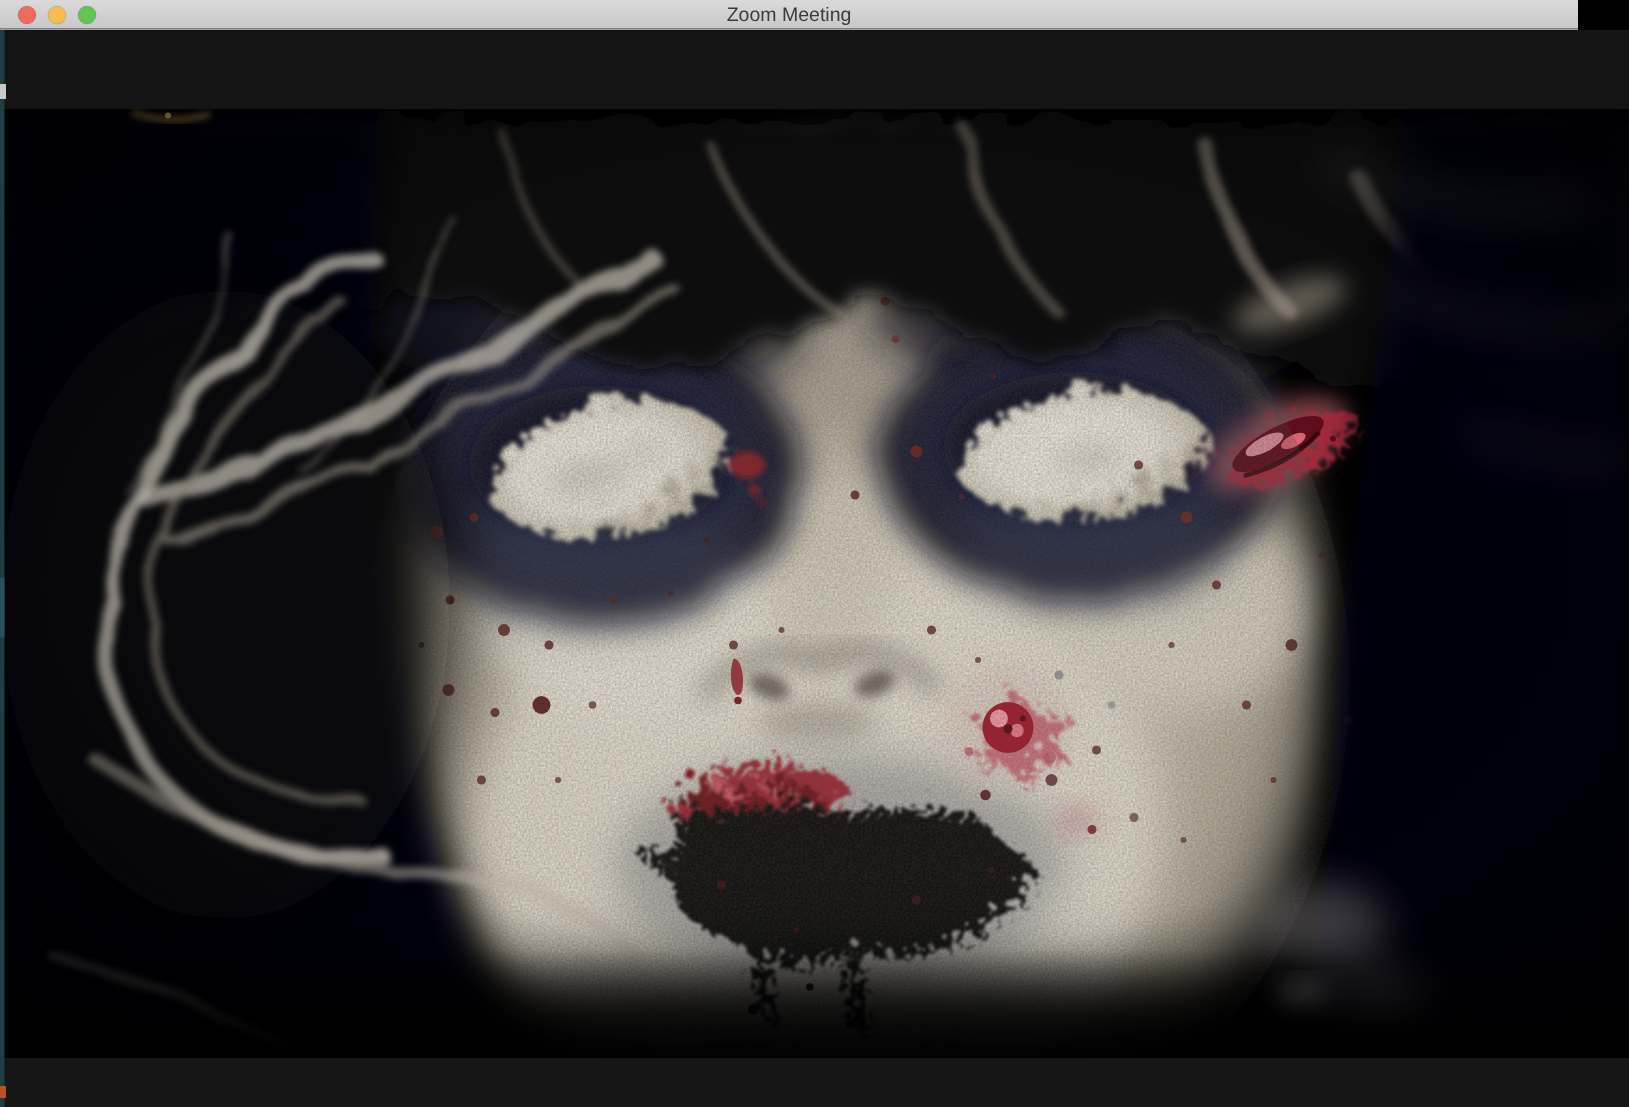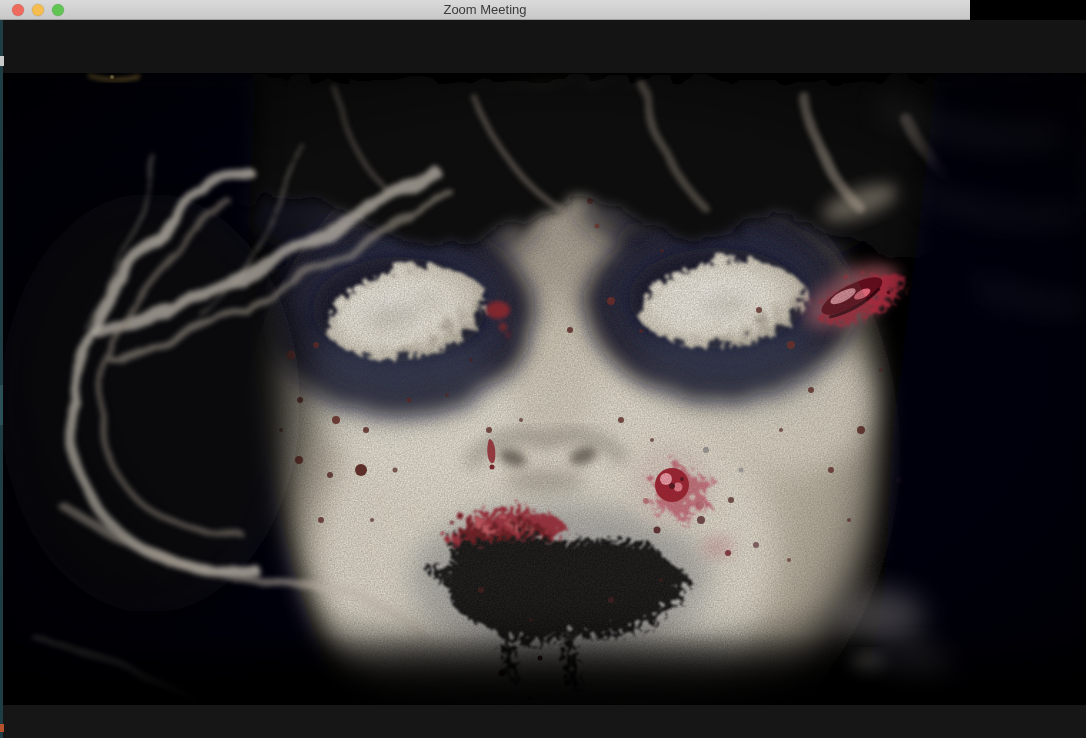--- a/index.html
+++ b/index.html
@@ -1,19 +1,19 @@
 <!DOCTYPE html>
 <html><head>
 <meta charset="utf-8">
 <style>
   html,body{margin:0;padding:0;background:#000;width:1086px;height:738px;overflow:hidden;
     font-family:"Liberation Sans", sans-serif;}
   .window{position:relative;width:1086px;height:738px;background:#000;}
   
-  .titlebar{position:absolute;left:0;top:0;width:970px;height:20px;
+  .titlebar{position:absolute;left:0;top:0;width:1052px;height:20px;
     background:linear-gradient(#dadada,#c8c8c8);border-bottom:1px solid #9f9f9f;box-sizing:border-box;padding-left:47px;}
   .traffic{position:absolute;left:8px;top:3px;width:70px;height:14px;}
   .win-title{position:absolute;left:0;top:0;width:100%;height:20px;line-height:20px;
     text-align:center;font-size:13px;color:#3b3b3b;}
   
   .bar-top{position:absolute;left:0;top:20px;width:1086px;height:53px;background:#141414;}
   .bar-bottom{position:absolute;left:0;top:705px;width:1086px;height:33px;background:#161616;}
   
   .video{position:absolute;left:0;top:73px;width:1086px;height:632px;background:#000;}
   .video svg{display:block;}

